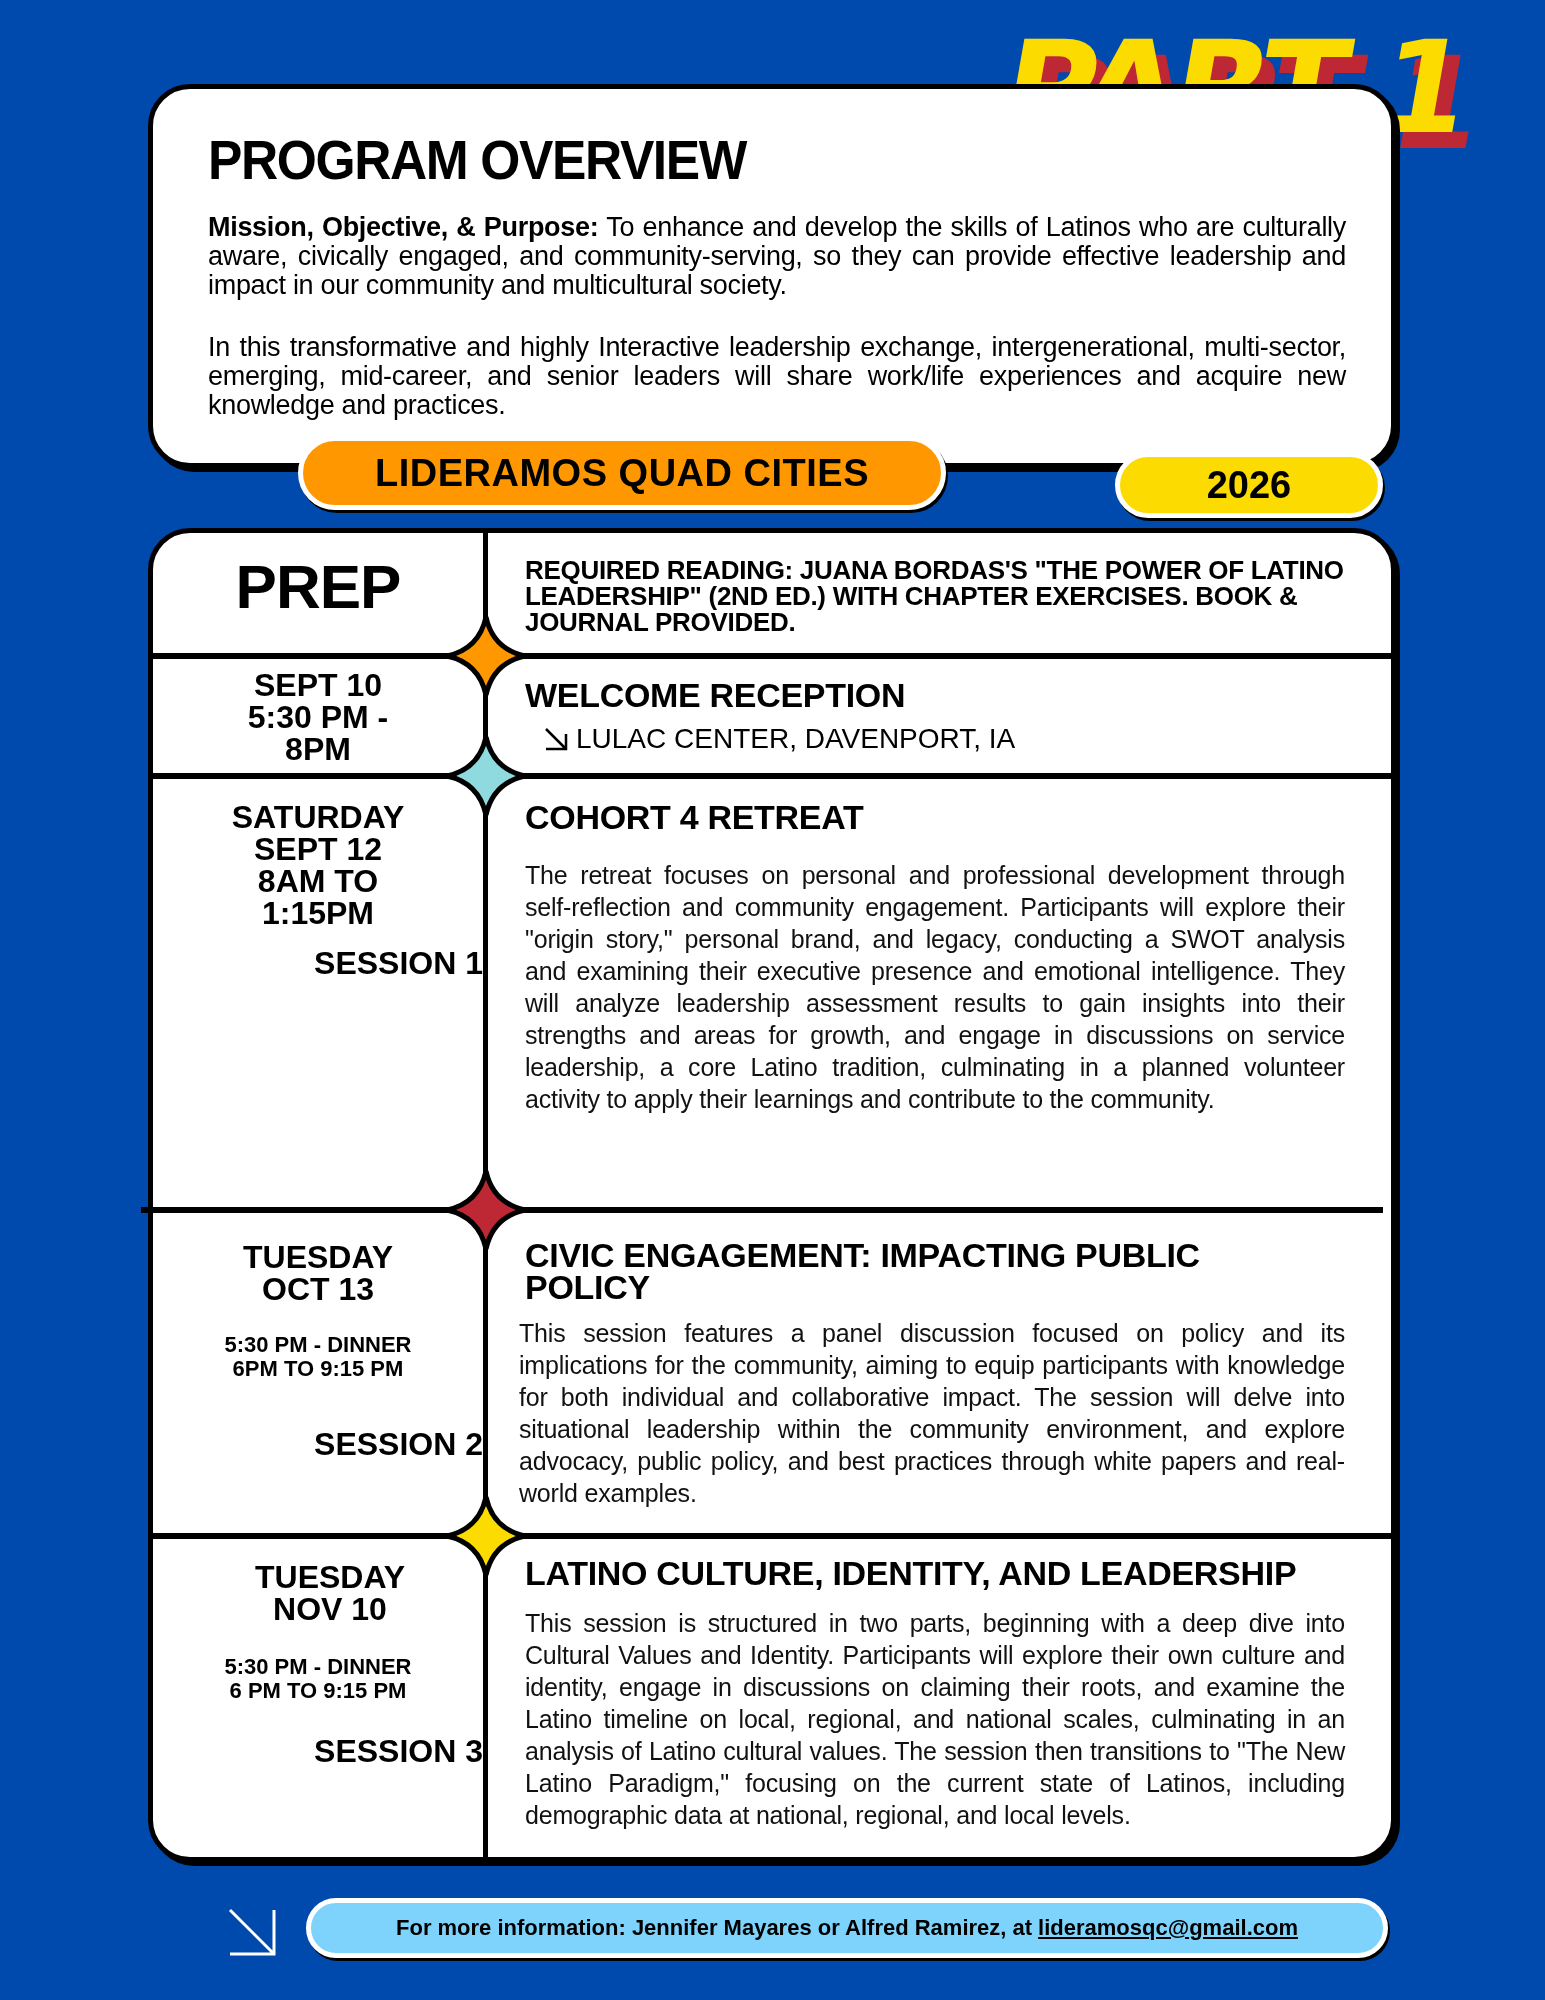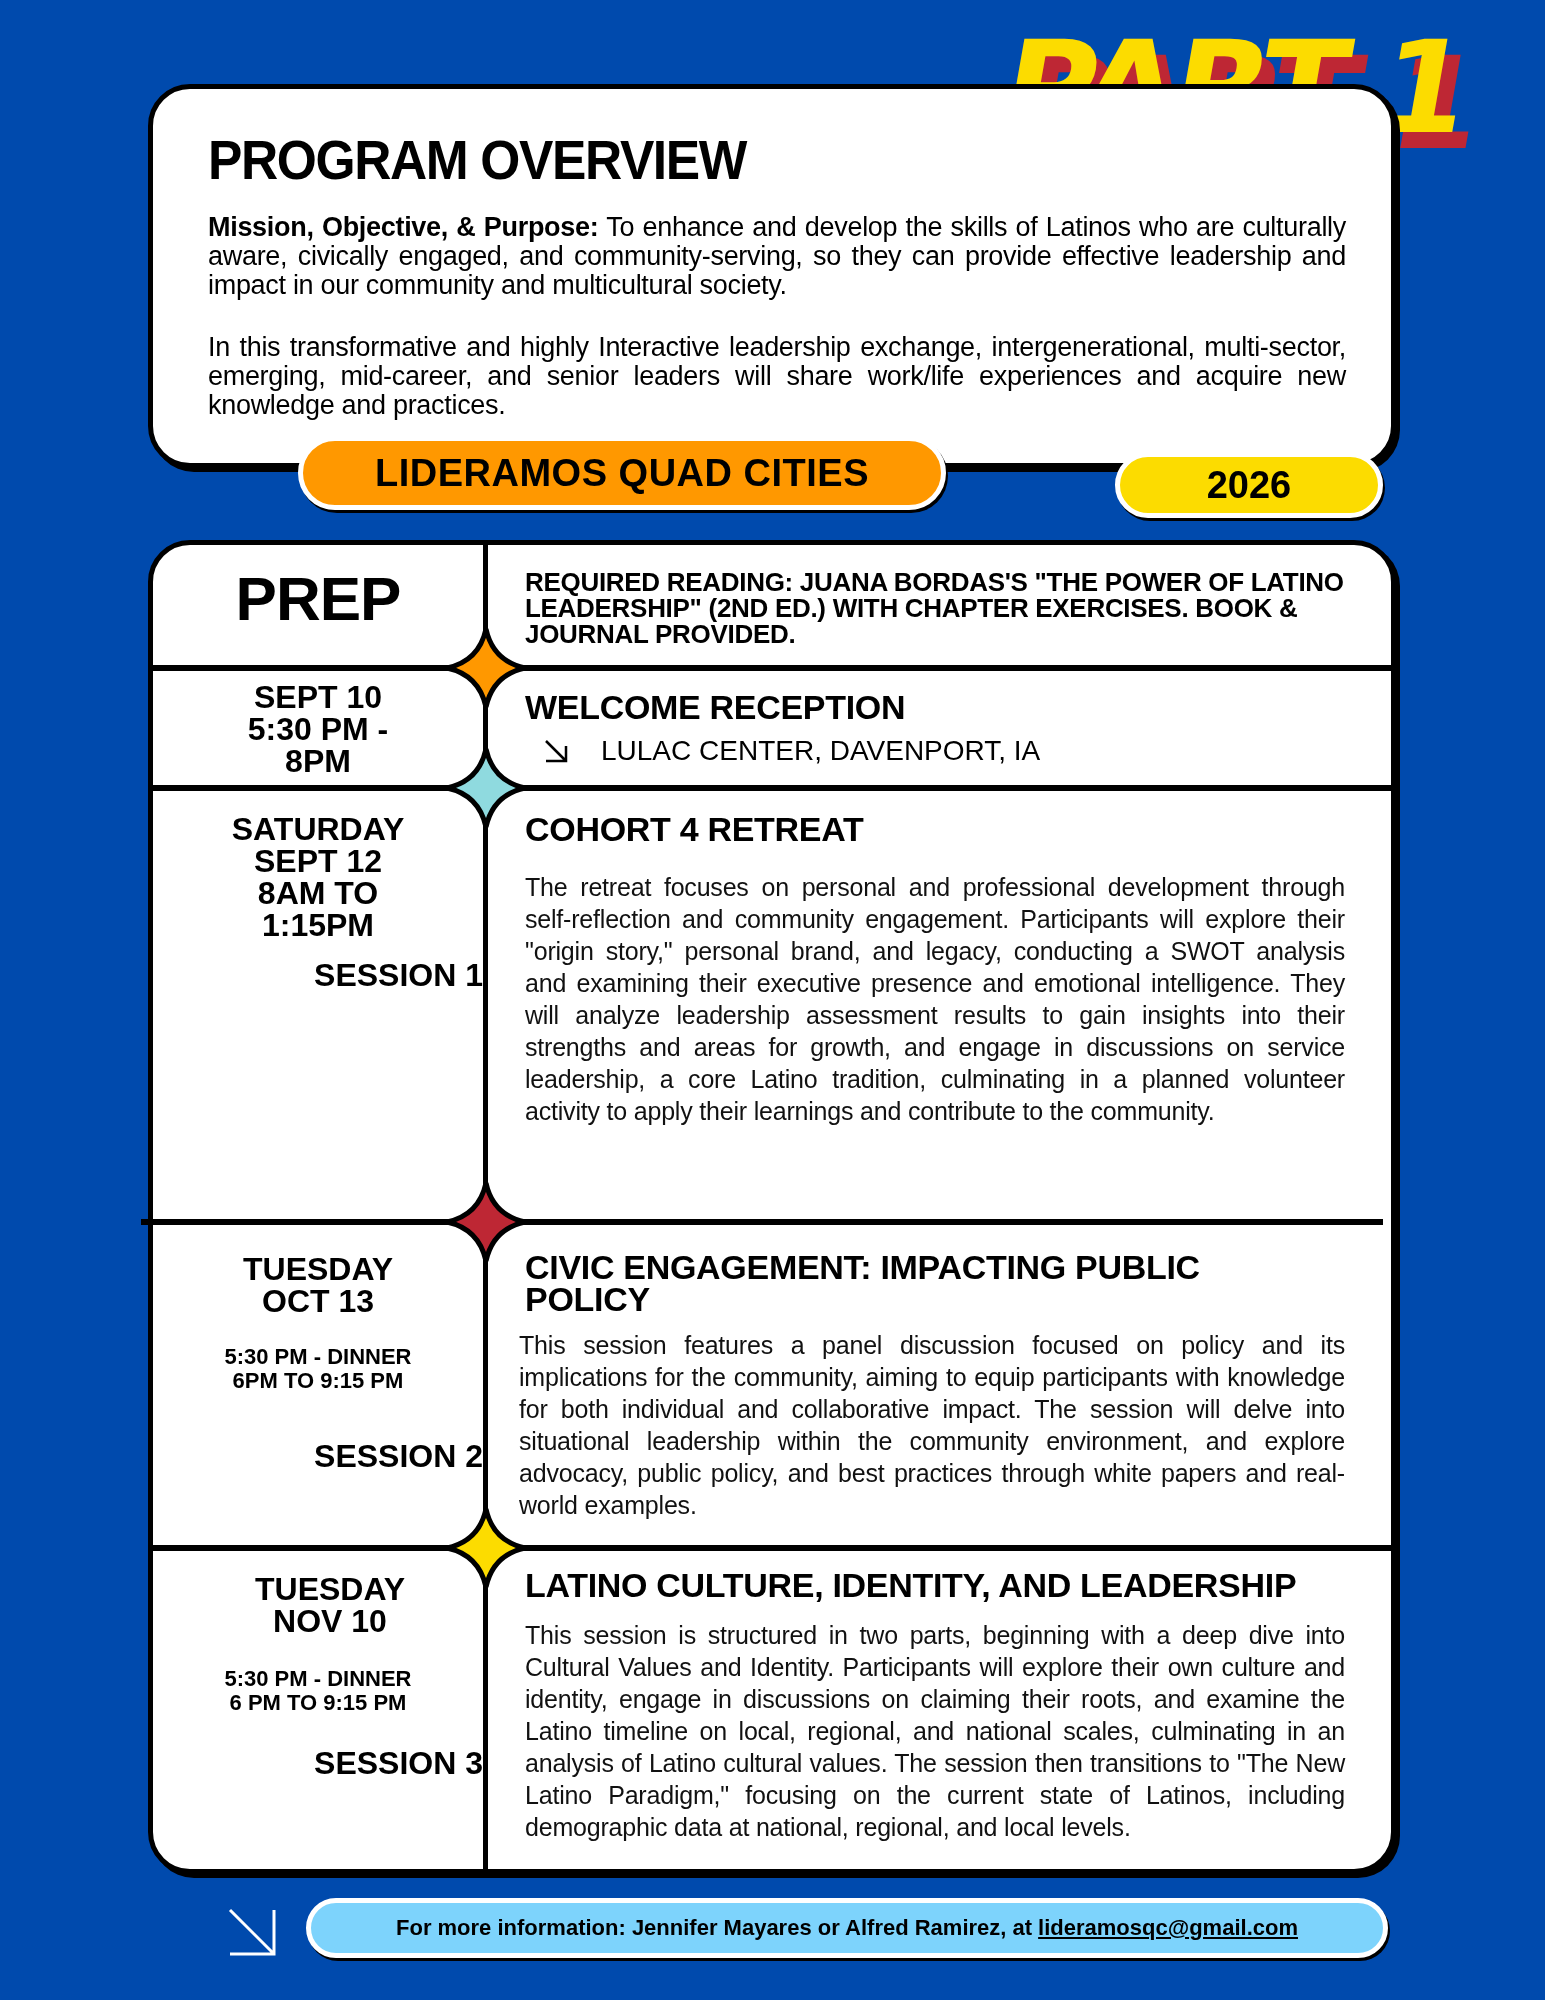--- a/index.html
+++ b/index.html
@@ -28,21 +28,21 @@
     position:absolute; border:5px solid #ffffff; border-radius:40px; box-sizing:border-box;
     display:flex; align-items:center; justify-content:center; font-weight:900; box-shadow:2px 3px 0 #000;
   }
   #pill-name { left:298px; top:436px; width:648px; height:74px; background:#ff9800; font-size:38px; letter-spacing:0.5px; }
   #pill-year { left:1115px; top:452px; width:268px; height:66px; background:#fcdc00; font-size:38px; }
 
   #part1 {
     position:absolute; left:1010px; top:20px; width:470px; height:160px;
   }
 
-  #schedule { left:148px; top:540px; width:1248px; height:1334px; overflow:visible;padding-left:9px; }
+  #schedule { left:148px; top:528px; width:1248px; height:1334px; overflow:visible;padding-left:9px; }
   .hline { position:absolute; height:6px; background:#000; }
   .vline { position:absolute; width:5px; background:#000; left:330px; top:0; bottom:0; }
   .leftcol { position:absolute; left:0; width:330px; text-align:center; font-weight:900; }
   .rightcol { position:absolute; left:372px; width:820px; }
   .heading { font-weight:900; font-size:34px; letter-spacing:-0.3px; line-height:32px; }
   .body {
     font-family:"Liberation Sans Narrow","Liberation Sans", sans-serif; font-size:25px; line-height:32px; text-align:justify;
     letter-spacing:-0.2px; color:#111;
   }
   .date { font-size:32px; line-height:32px; }
@@ -83,21 +83,21 @@
   <div class="hline" style="left:-12px; right:8px; top:674px;"></div>
   <div class="hline" style="left:0; right:0; top:1000px;"></div>
 
   <div class="leftcol" style="top:18px; font-size:62px; letter-spacing:-1px;">PREP</div>
   <div class="rightcol heading" style="top:24px; font-size:26px; line-height:26px;">REQUIRED READING: JUANA BORDAS'S "THE POWER OF LATINO LEADERSHIP" (2ND ED.) WITH CHAPTER EXERCISES. BOOK &amp; JOURNAL PROVIDED.</div>
 
   <div class="leftcol date" style="top:136px; white-space:pre-line;">SEPT 10
 5:30 PM -
 8PM</div>
   <div class="rightcol heading" style="top:146px;">WELCOME RECEPTION</div>
-  <div class="rightcol" style="top:190px; left:390px; font-size:28px; display:flex; align-items:center; gap:32px;">
+  <div class="rightcol" style="top:190px; left:390px; font-size:28px; display:flex; align-items:center; gap:7px;">
     <svg width="26" height="26" viewBox="0 0 26 26">
         <path d="M3 3 L23 23 M23 8 L23 23 L3 23" stroke="#000" stroke-width="2.5" fill="none"></path>
       </svg>
     <span>LULAC CENTER, DAVENPORT, IA</span>
   </div>
 
   <div class="leftcol date" style="top:268px; white-space:pre-line;">SATURDAY
 SEPT 12
 8AM TO
 1:15PM</div>

